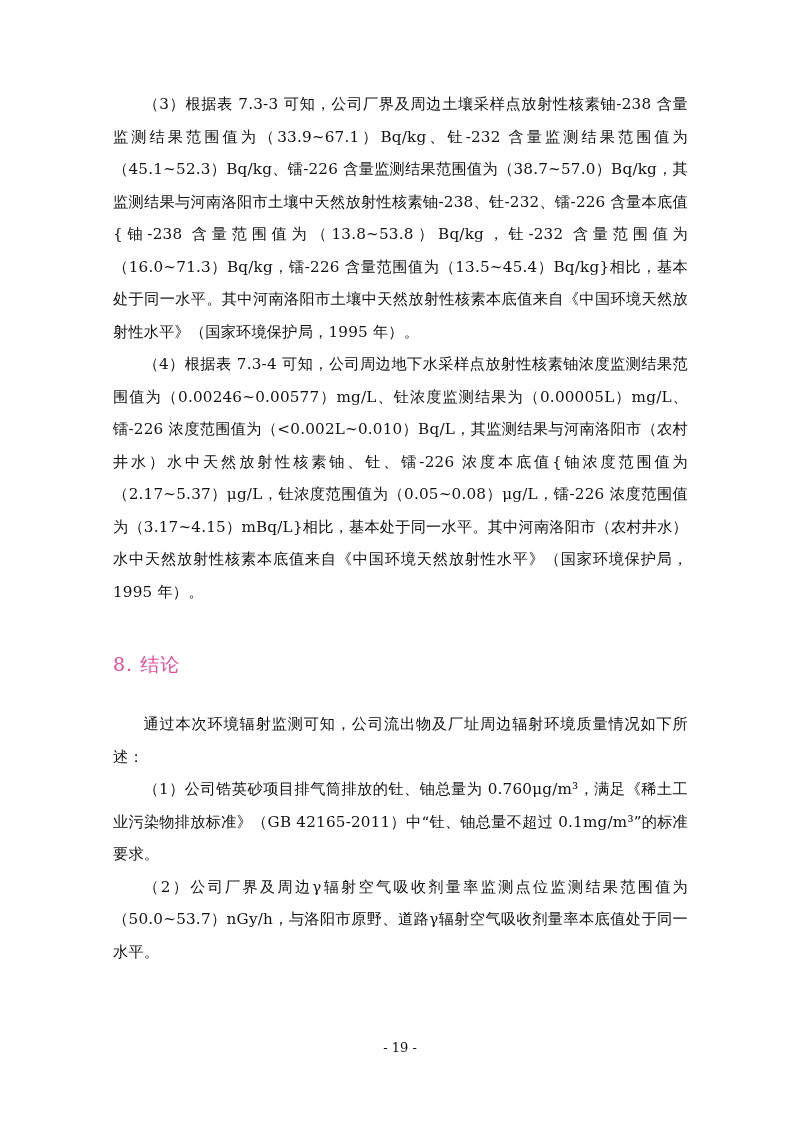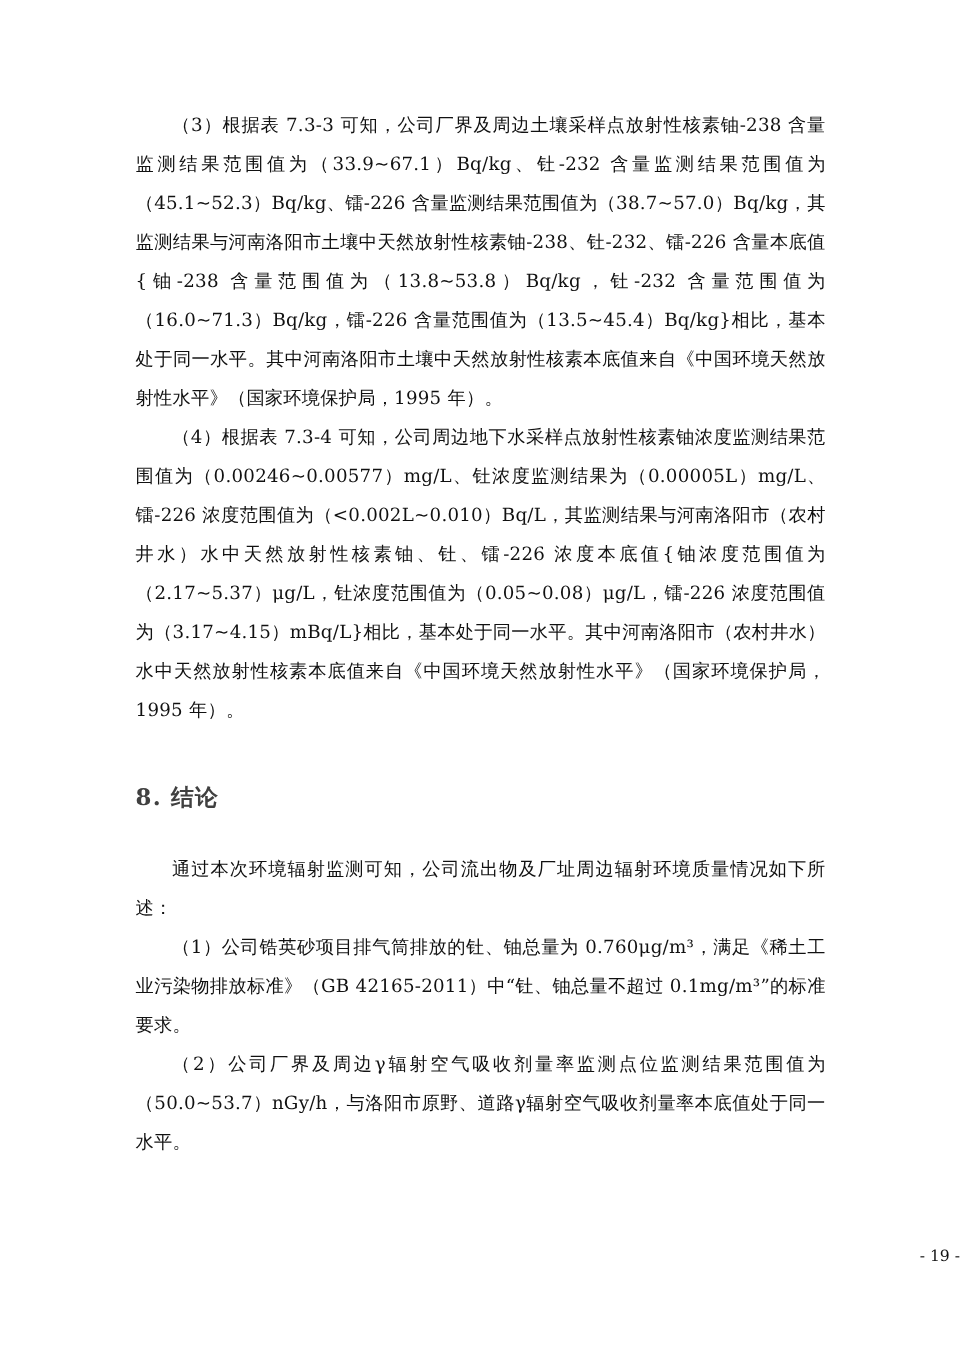--- a/index.html
+++ b/index.html
@@ -42,37 +42,37 @@
   p.indent {
     text-indent: 2em;
   }
   .bold {
     font-weight: normal;
   }
   h2.section-title {
     margin: 0;
     padding: 0;
     font-size: 19px;
-    font-weight: bold;
-    color: #404040;
+    font-weight: normal;
+    color: #ec4899;
     font-family: "DejaVu Serif", "Liberation Serif", serif;
     letter-spacing: 1px;
   }
   .gap-section {
     height: 44px;
   }
   .gap-after-title {
     height: 30px;
   }
   .footer {
     position: absolute;
     left: 0;
     top: 1040px;
     width: 800px;
-    text-align: right;
+    text-align: center;
     font-size: 13px;
     color: #111111;
     font-family: "DejaVu Serif", "Liberation Serif", serif;
   }
 </style>
 </head>
 <body>
 
 <div class="page">
   <div class="page-inner">

